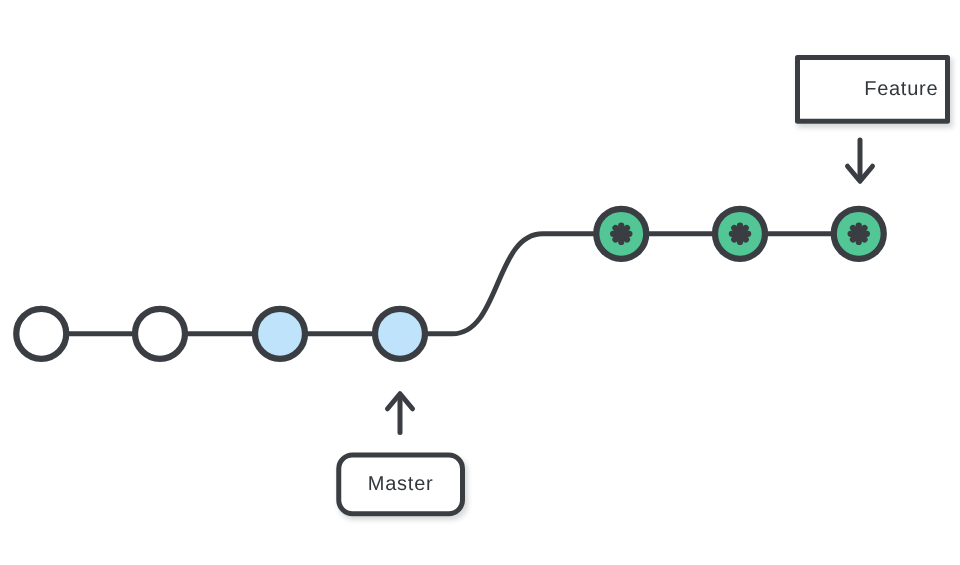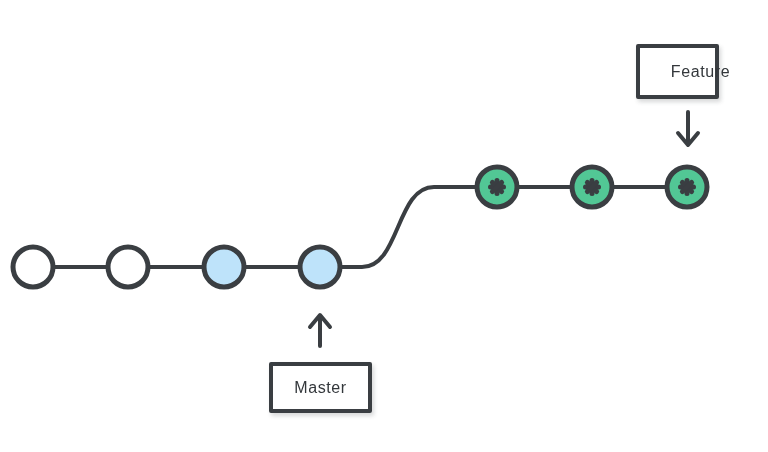--- a/index.html
+++ b/index.html
@@ -29,29 +29,30 @@
     align-items: center;
     justify-content: center;
     font-size: 16px;
     letter-spacing: 0.6px;
     color: #33373B;
     box-shadow: 2px 3px 4px rgba(40,44,48,0.18);
   }
   .label-box.feature {
     left: 636px;
     top: 44px;
-    width: 83px;
+    width: 124px;
     height: 55px;
     padding-left: 46px;
   }
   .label-box.master {
     left: 269px;
     top: 362px;
     width: 103px;
     height: 51px;
+    border-radius: 13px;
   }
 </style>
 </head>
 <body>
 
 <div class="stage">
 
   <svg id="diagram-svg" width="768" height="452" viewBox="0 0 768 452">
 
     <g id="rails-layer">

